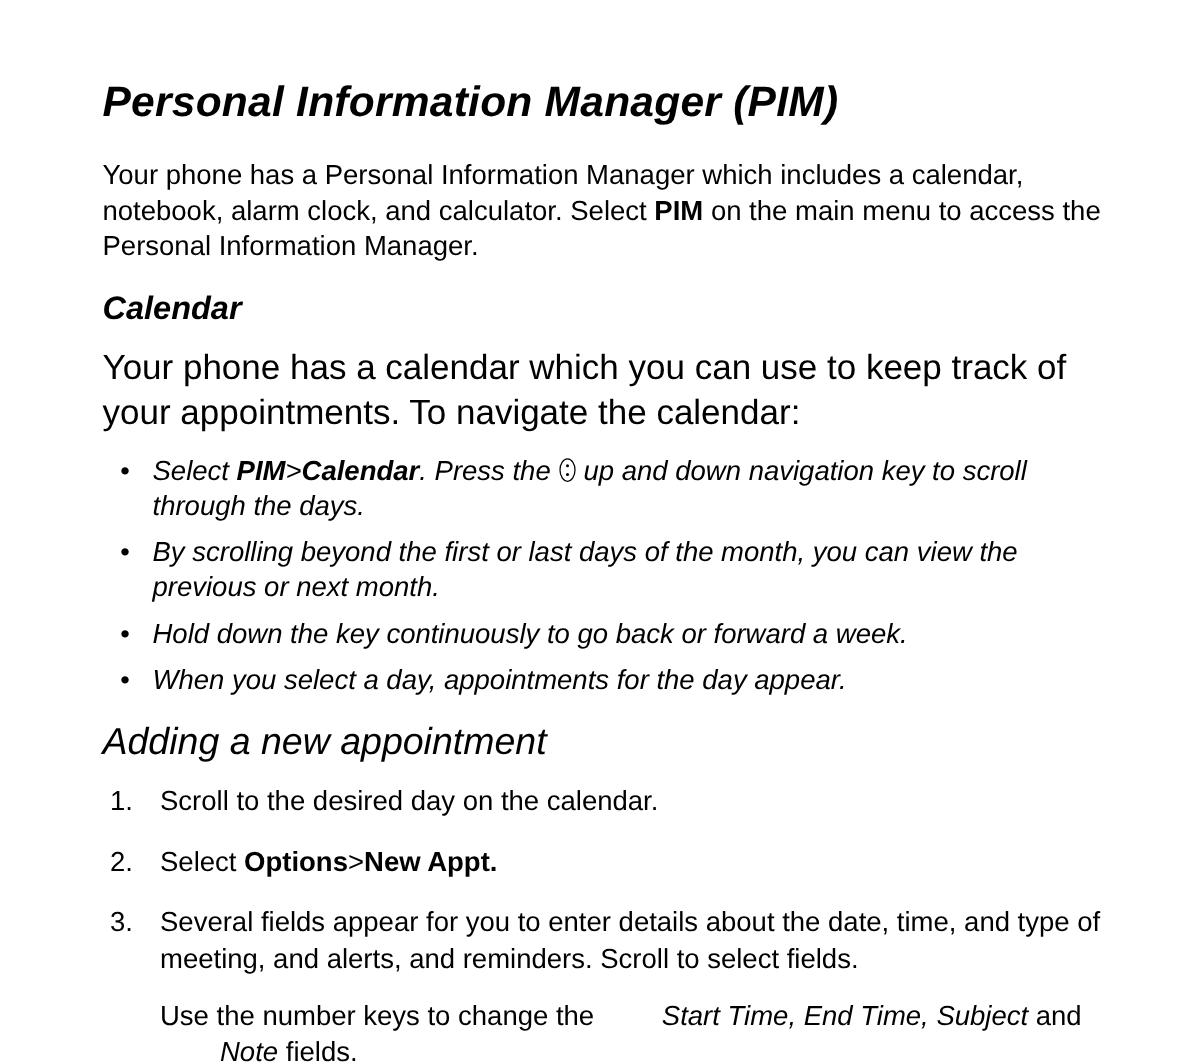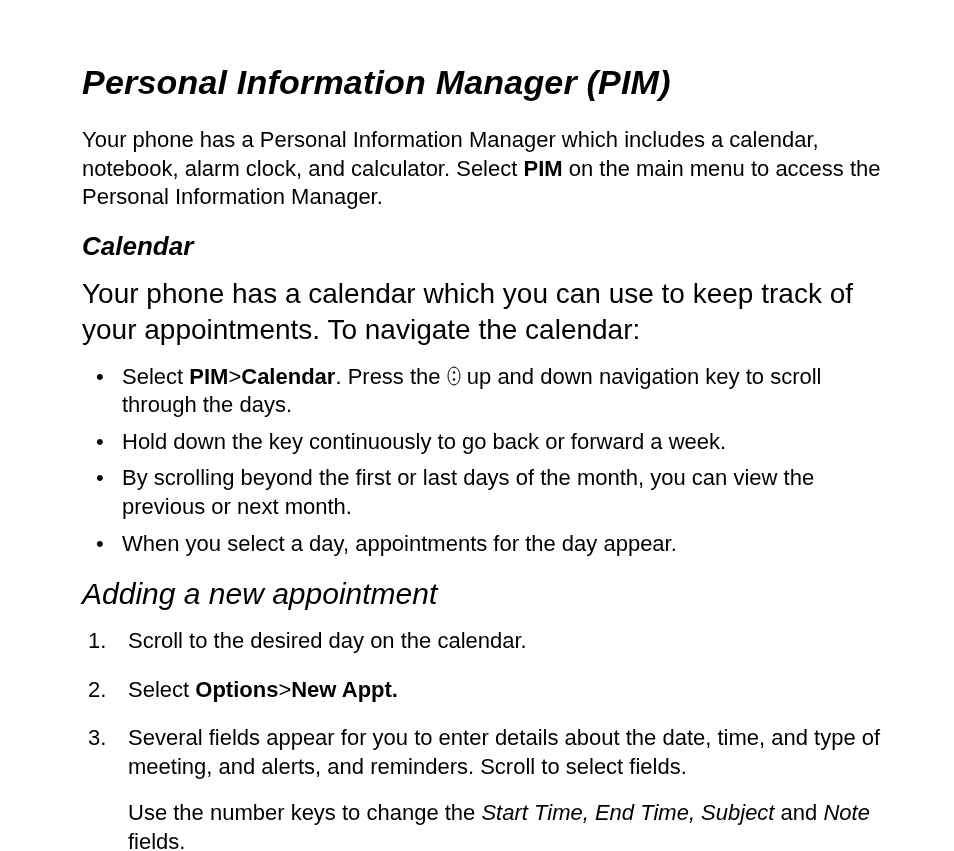--- a/index.html
+++ b/index.html
@@ -44,20 +44,21 @@
   ul.bullets {
     list-style: none;
     padding: 0;
     margin: 0 0 16px 0;
   }
   ul.bullets > li {
     position: relative;
     font-size: 22px;
     padding-left: 40px;
     margin: 0 0 8px 0;
+    font-style: italic;
   }
   ul.bullets > li::before {
     content: "•";
     position: absolute;
     left: 14px;
     top: 0;
     font-size: 22px;
   }
   h3.subsection {
     font-family: Arial, Helvetica, sans-serif;
@@ -83,21 +84,21 @@
     content: counter(step) ".";
     position: absolute;
     left: 6px;
     top: 0;
     font-size: 22px;
   }
   .step-sub {
     display: block;
     margin-top: 18px;
   }
-  .italic { font-style: italic; }
+  .italic { font-style: italic; margin-left: 48px; }
   .nav-key-icon {
     display: inline-block;
     vertical-align: -2px;
   }
   .nav-key-icon svg { display: block; }
 </style>
 </head>
 <body>
 
 <div class="page">
@@ -113,22 +114,22 @@
   <p class="body">Your phone has a calendar which you can use to keep track of your appointments. To navigate the calendar:</p>
 
   <ul class="bullets">
     <li>
       <span>Select </span><span class="bold-sans">PIM</span><span>&gt;</span><span class="bold-sans">Calendar</span><span>. Press the </span><span class="nav-key-icon"><svg width="14" height="20" viewBox="0 0 14 20">
             <ellipse cx="7" cy="10" rx="6" ry="9" fill="none" stroke="#000" stroke-width="1"></ellipse>
             <circle cx="7" cy="6.5" r="1.2" fill="#000"></circle>
             <circle cx="7" cy="13.5" r="1.2" fill="#000"></circle>
           </svg></span><span> up and down navigation key to scroll through the days.</span>
     </li>
+    <li>By scrolling beyond the first or last days of the month, you can view the previous or next month.</li>
     <li>Hold down the key continuously to go back or forward a week.</li>
-    <li>By scrolling beyond the first or last days of the month, you can view the previous or next month.</li>
     <li>When you select a day, appointments for the day appear.</li>
   </ul>
 
   <h3 class="subsection">Adding a new appointment</h3>
 
   <ol class="steps">
     <li>Scroll to the desired day on the calendar.</li>
     <li>
       <span>Select </span><span class="bold-sans">Options</span><span>&gt;</span><span class="bold-sans">New Appt.</span>
     </li>

